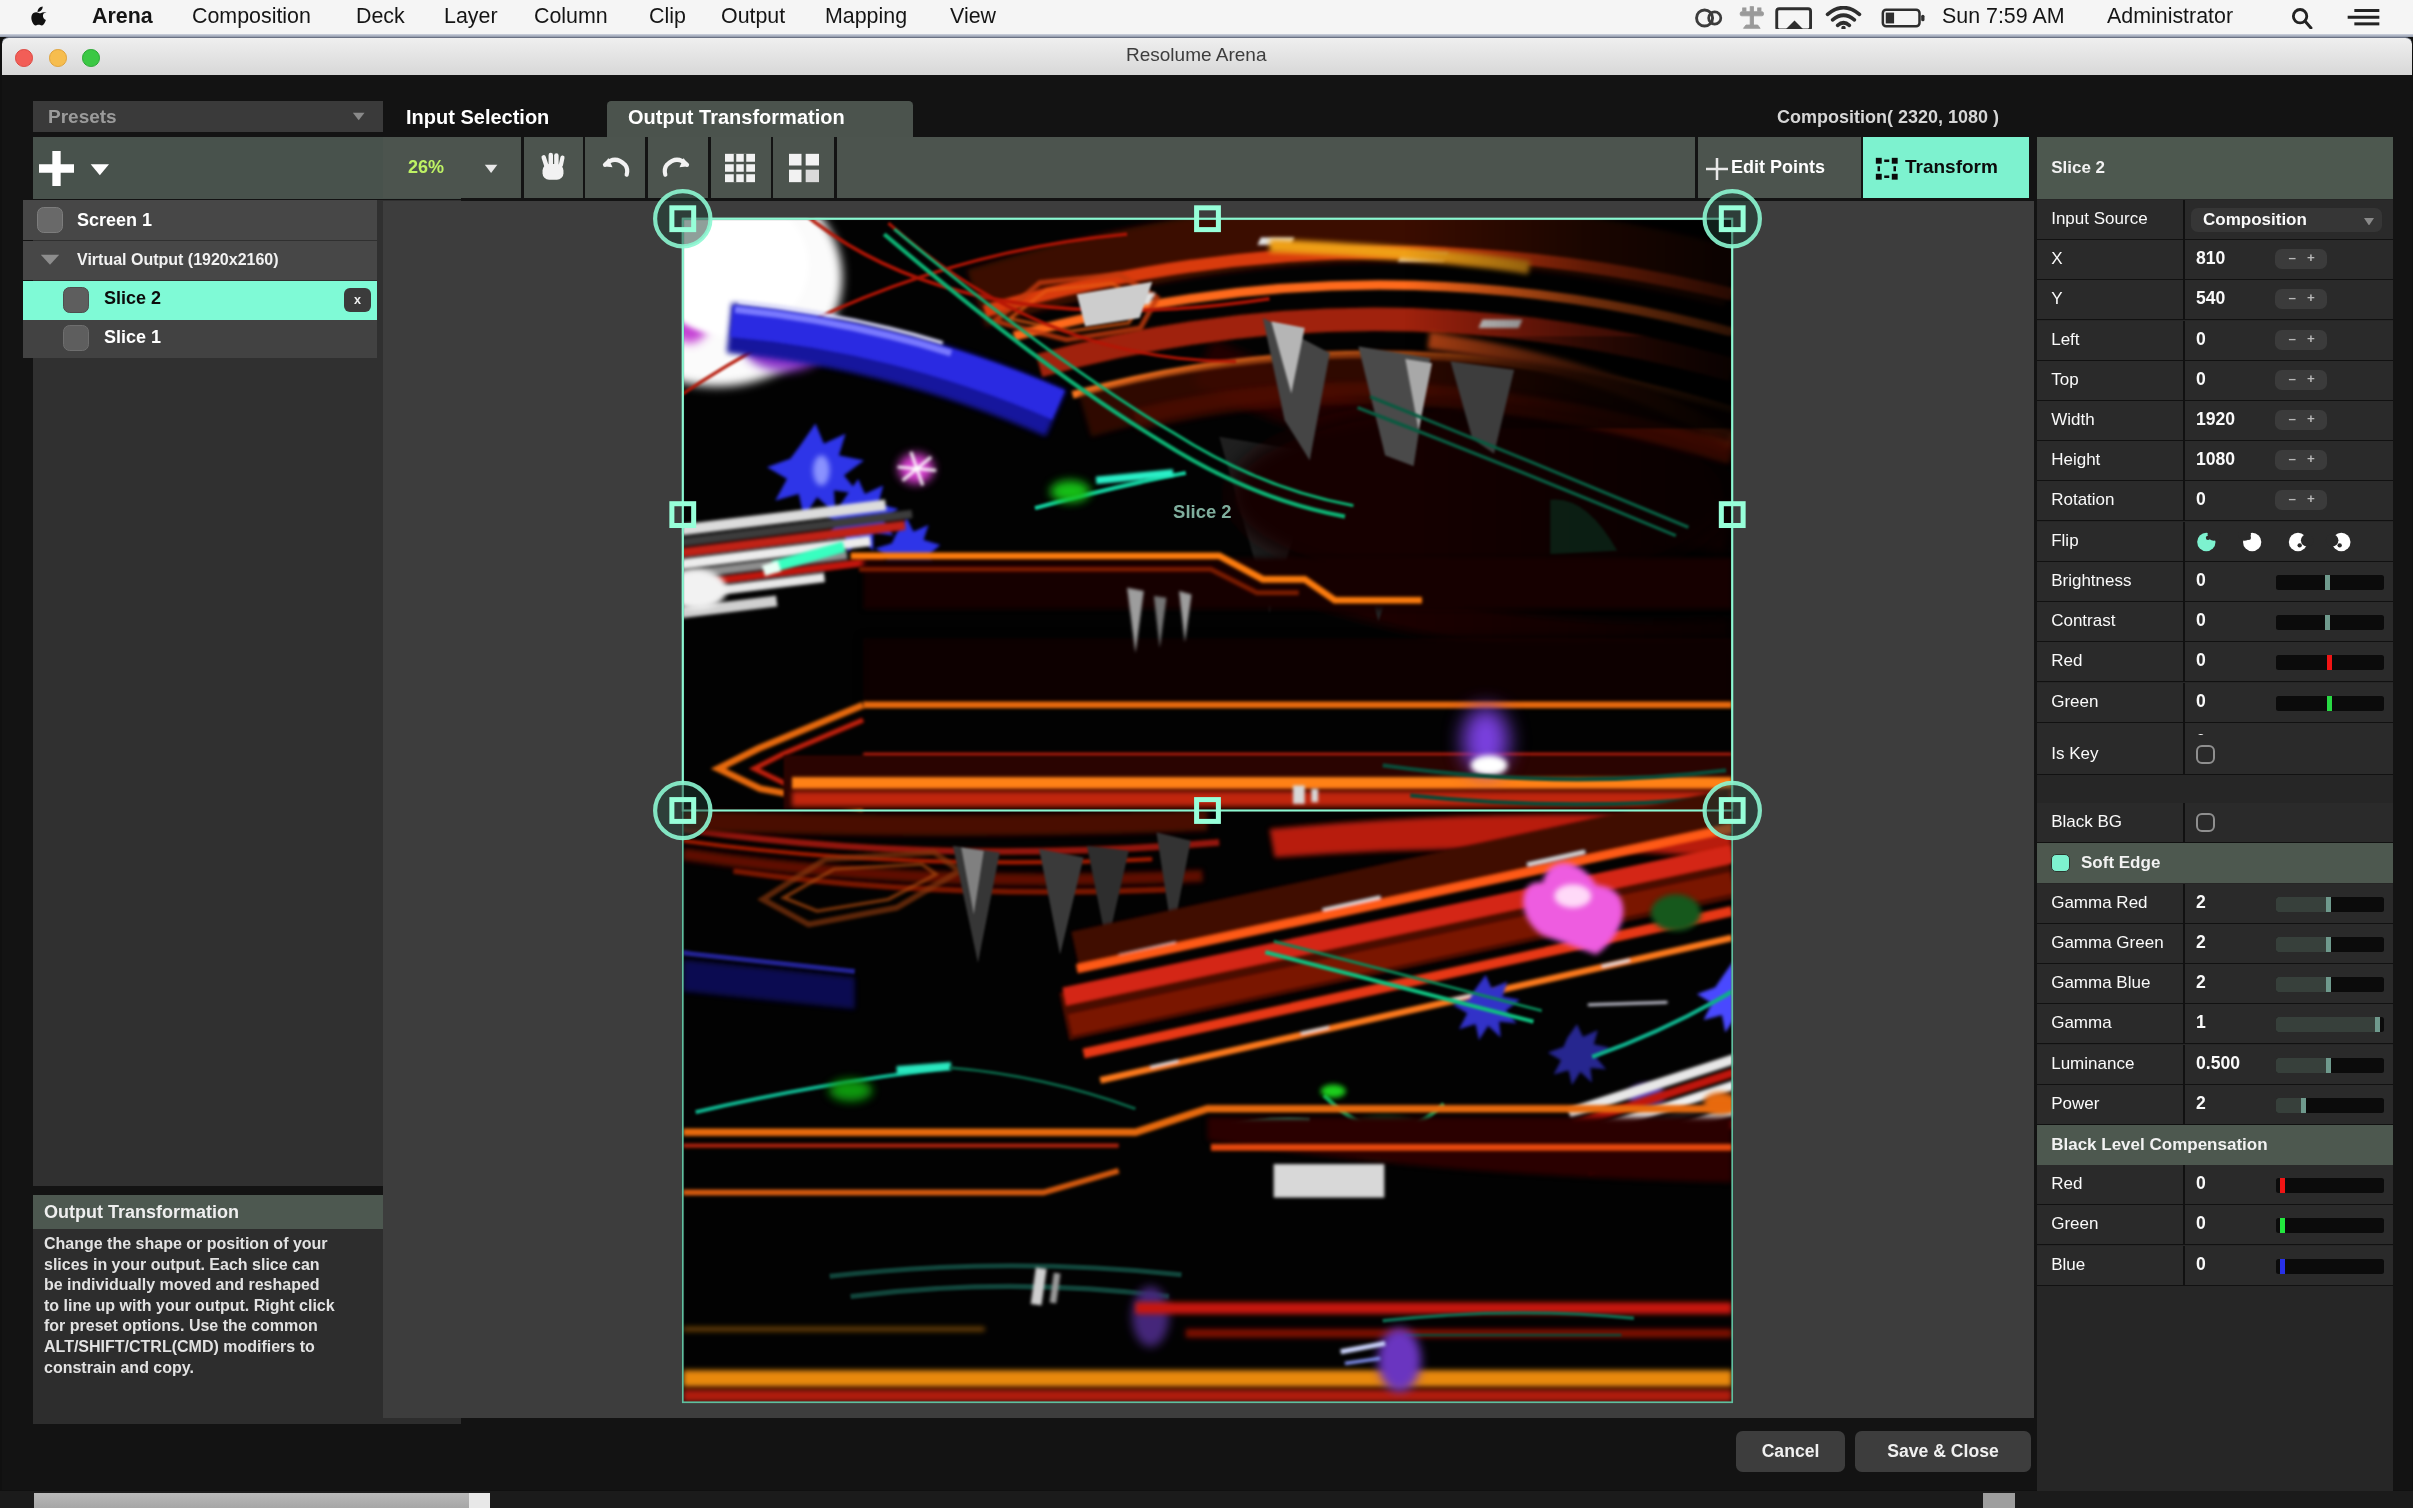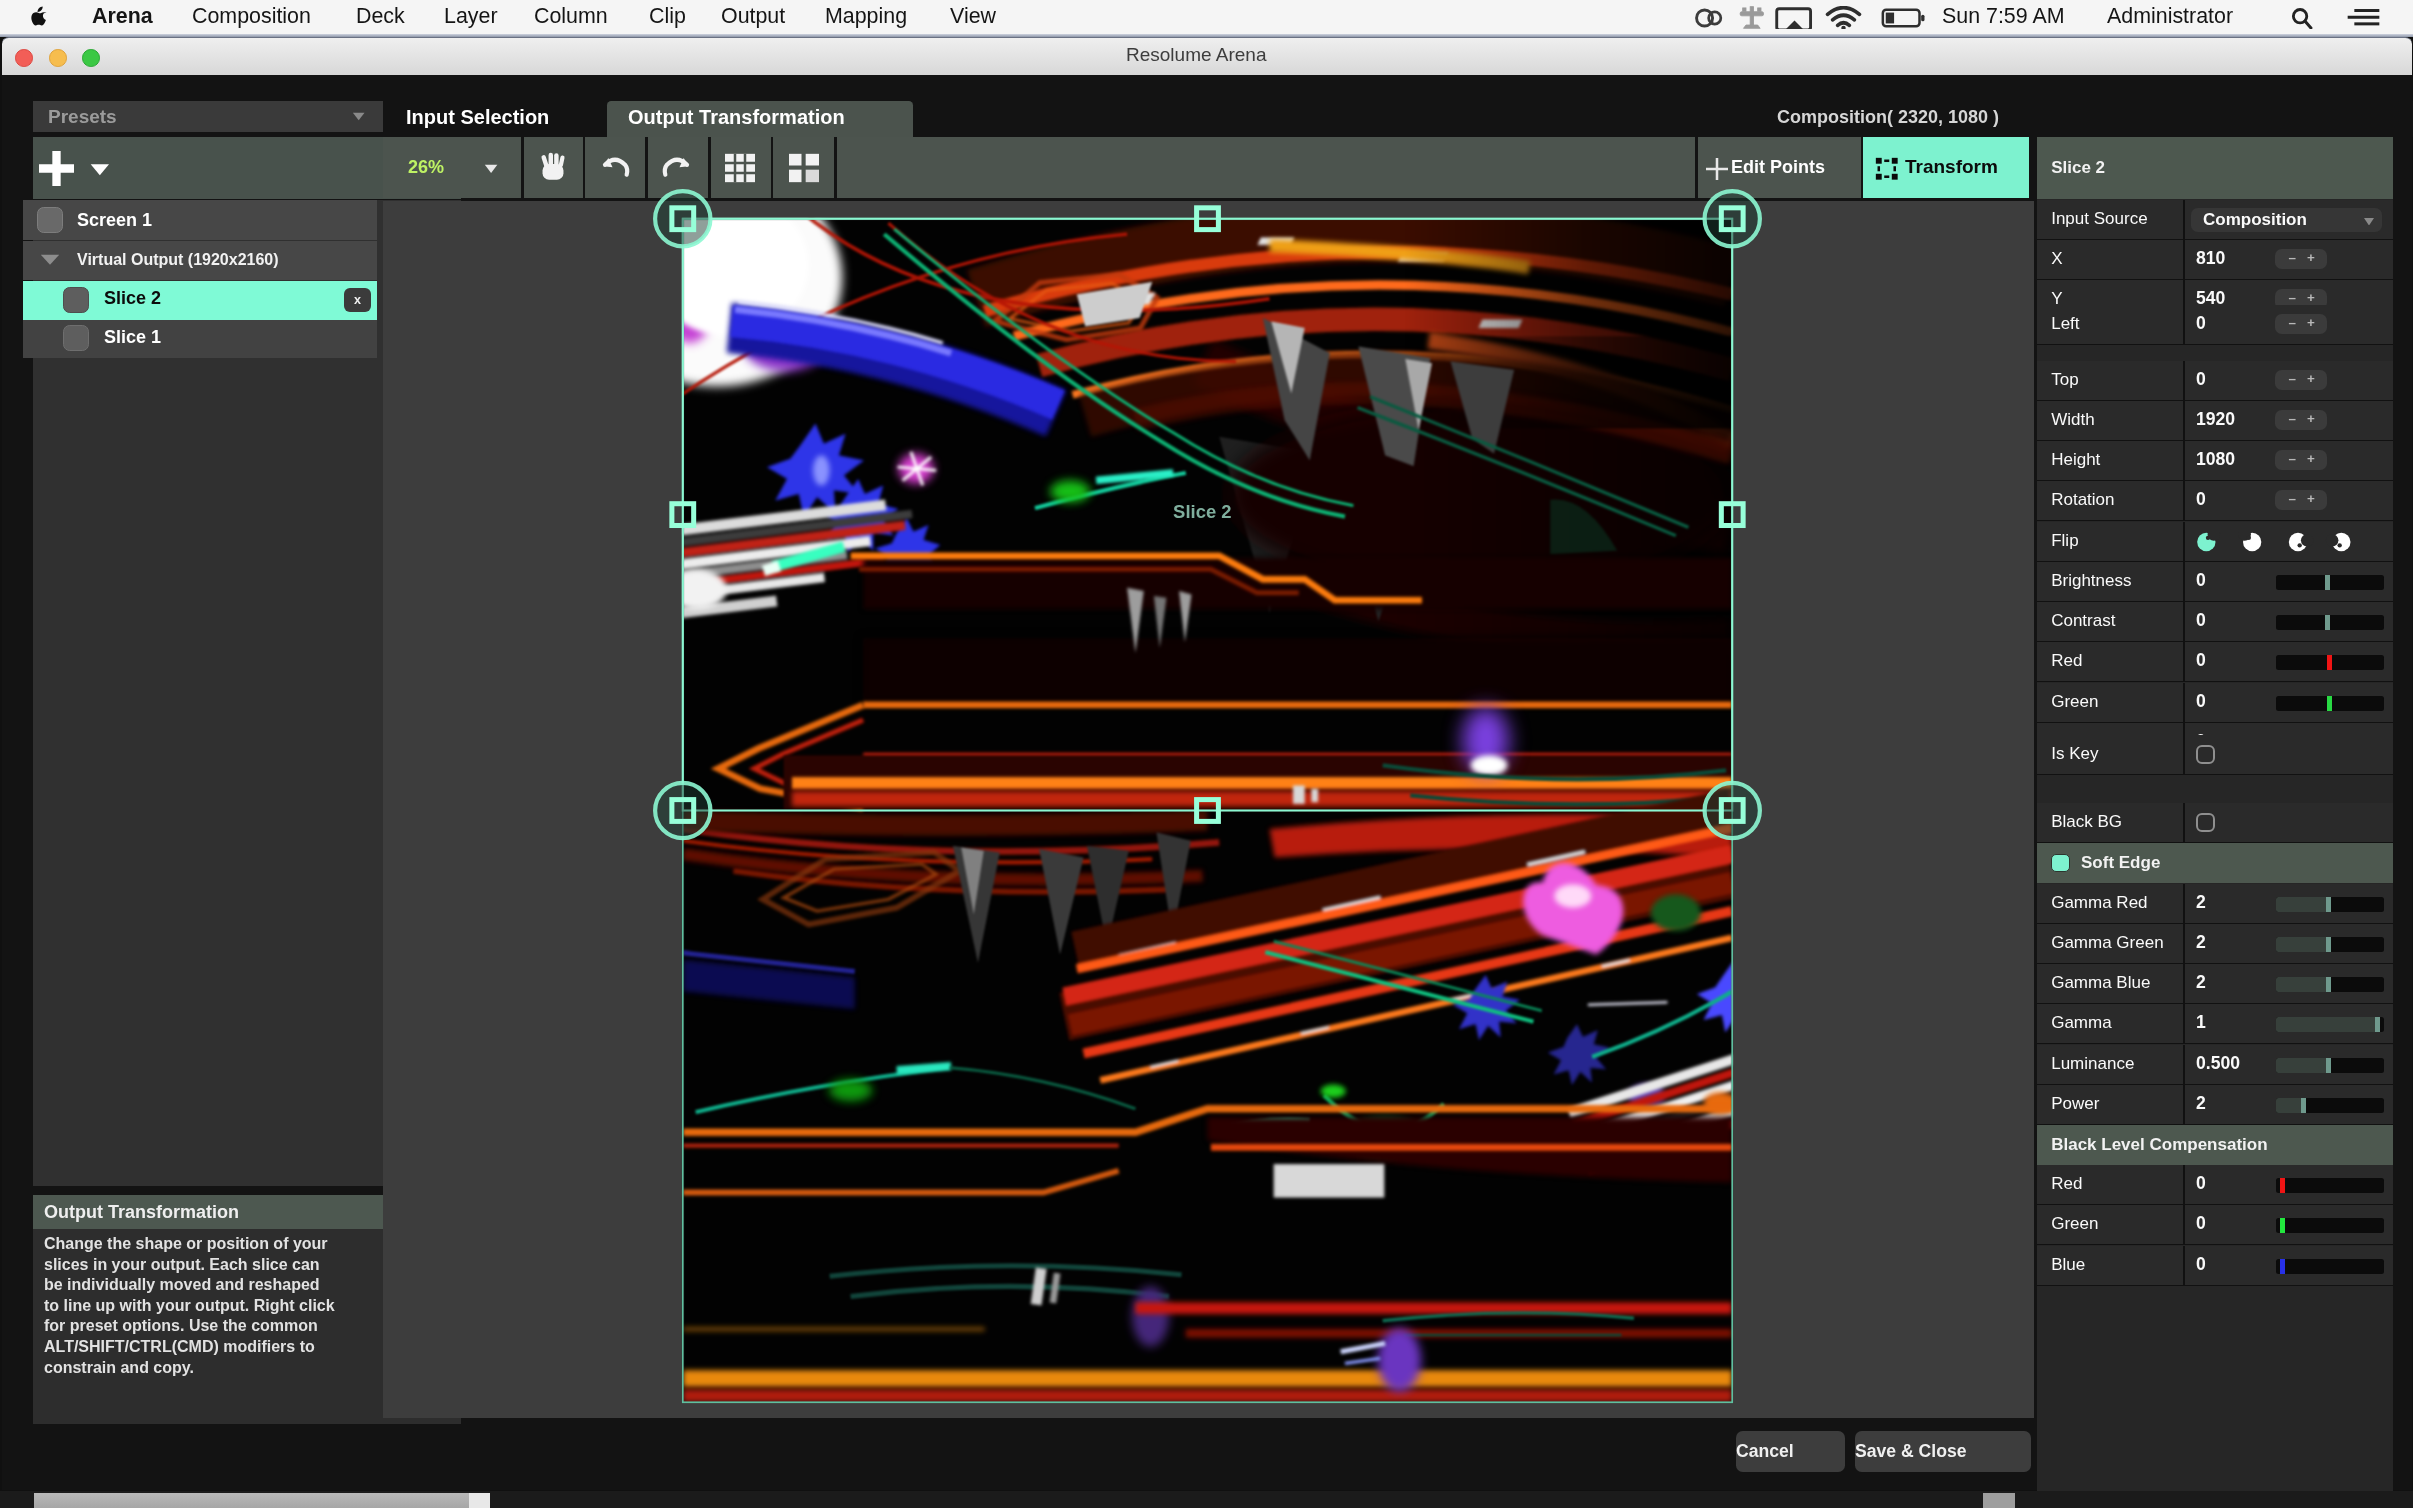--- a/index.html
+++ b/index.html
@@ -22,21 +22,21 @@
 .cbx{position:absolute;width:26px;height:26px;border-radius:6.7px}
 #lphead{top:1195px;height:34px;background:#4d5850;color:#efefef;font-size:18px;font-weight:700;line-height:34px;padding-left:11px}
 #lpdesc{top:1229px;height:195px;background:#2d2d2d;color:#e2e2e2;font-size:16px;font-weight:700;line-height:20.6px;padding:5px 0 0 11px}
 
 #tabs{left:383px;top:101px;width:2031px;height:36px;background:#131313}
 #comptxt{left:1764px;top:101px;width:248px;text-align:center;font-size:18px;font-weight:700;color:#d6d6d6;line-height:32px}
 .tbs{top:137px;height:61px;background:#4c544e;color:#fff}
 #transform{background:#7df2cf;color:#0a0a0a}
 #canvas{left:383px;top:201px;width:1651px;height:1217px;background:#3d3d3d}
 .btn{top:1431px;height:41px;background:#3d3d3d;border-radius:6.7px;color:#f0f0f0;
-font-size:17.6px;font-weight:700;text-align:left;line-height:41px}
+font-size:17.6px;font-weight:700;text-align:center;line-height:41px}
 
 #rpanel{left:2037px;top:137px;width:356px;height:1354px;background:#262626}
 .ph{position:absolute;left:0;width:356px;background:#4d584f;color:#f2f2f2;font-weight:700;font-size:17px}
 .prow{position:absolute;left:0;width:356px;height:40px;background:#2a2a2a;border-bottom:1.7px solid #111}
 .vdiv{position:absolute;left:146px;top:0;width:1.7px;height:39px;background:#111}
 .lab{position:absolute;left:14.2px;top:9.2px;font-size:17px;font-weight:400;color:#fafafa}
 .val{position:absolute;left:159px;top:8.4px;font-size:17.6px;font-weight:700;color:#fafafa}
 .pm{position:absolute;left:238px;top:9.2px;width:52px;height:20px;background:#3b3b3b;border-radius:6.7px}
 .pm i{position:absolute;font-style:normal;color:#b8b8b8;font-size:13.4px;font-weight:700;top:0.8px}
 .slider{position:absolute;left:239px;top:12.6px;width:108px;height:15px;background:#0b0b0b;border-radius:2.5px}
@@ -520,21 +520,21 @@
     </div>
 <div class="prow" style="top:143px">
       <span class="lab">Y</span>
       <div class="vdiv"></div>
       <span class="val">540</span>
       <div class="pm">
         <i style="left:13.4px">–</i>
         <i style="left:32px">+</i>
       </div>
     </div>
-<div class="prow" style="top:168px">
+<div class="prow" style="top:184px">
       <span class="lab">Left</span>
       <div class="vdiv"></div>
       <span class="val">0</span>
       <div class="pm">
         <i style="left:13.4px">–</i>
         <i style="left:32px">+</i>
       </div>
     </div>
 <div class="prow" style="top:224px">
       <span class="lab">Top</span>

